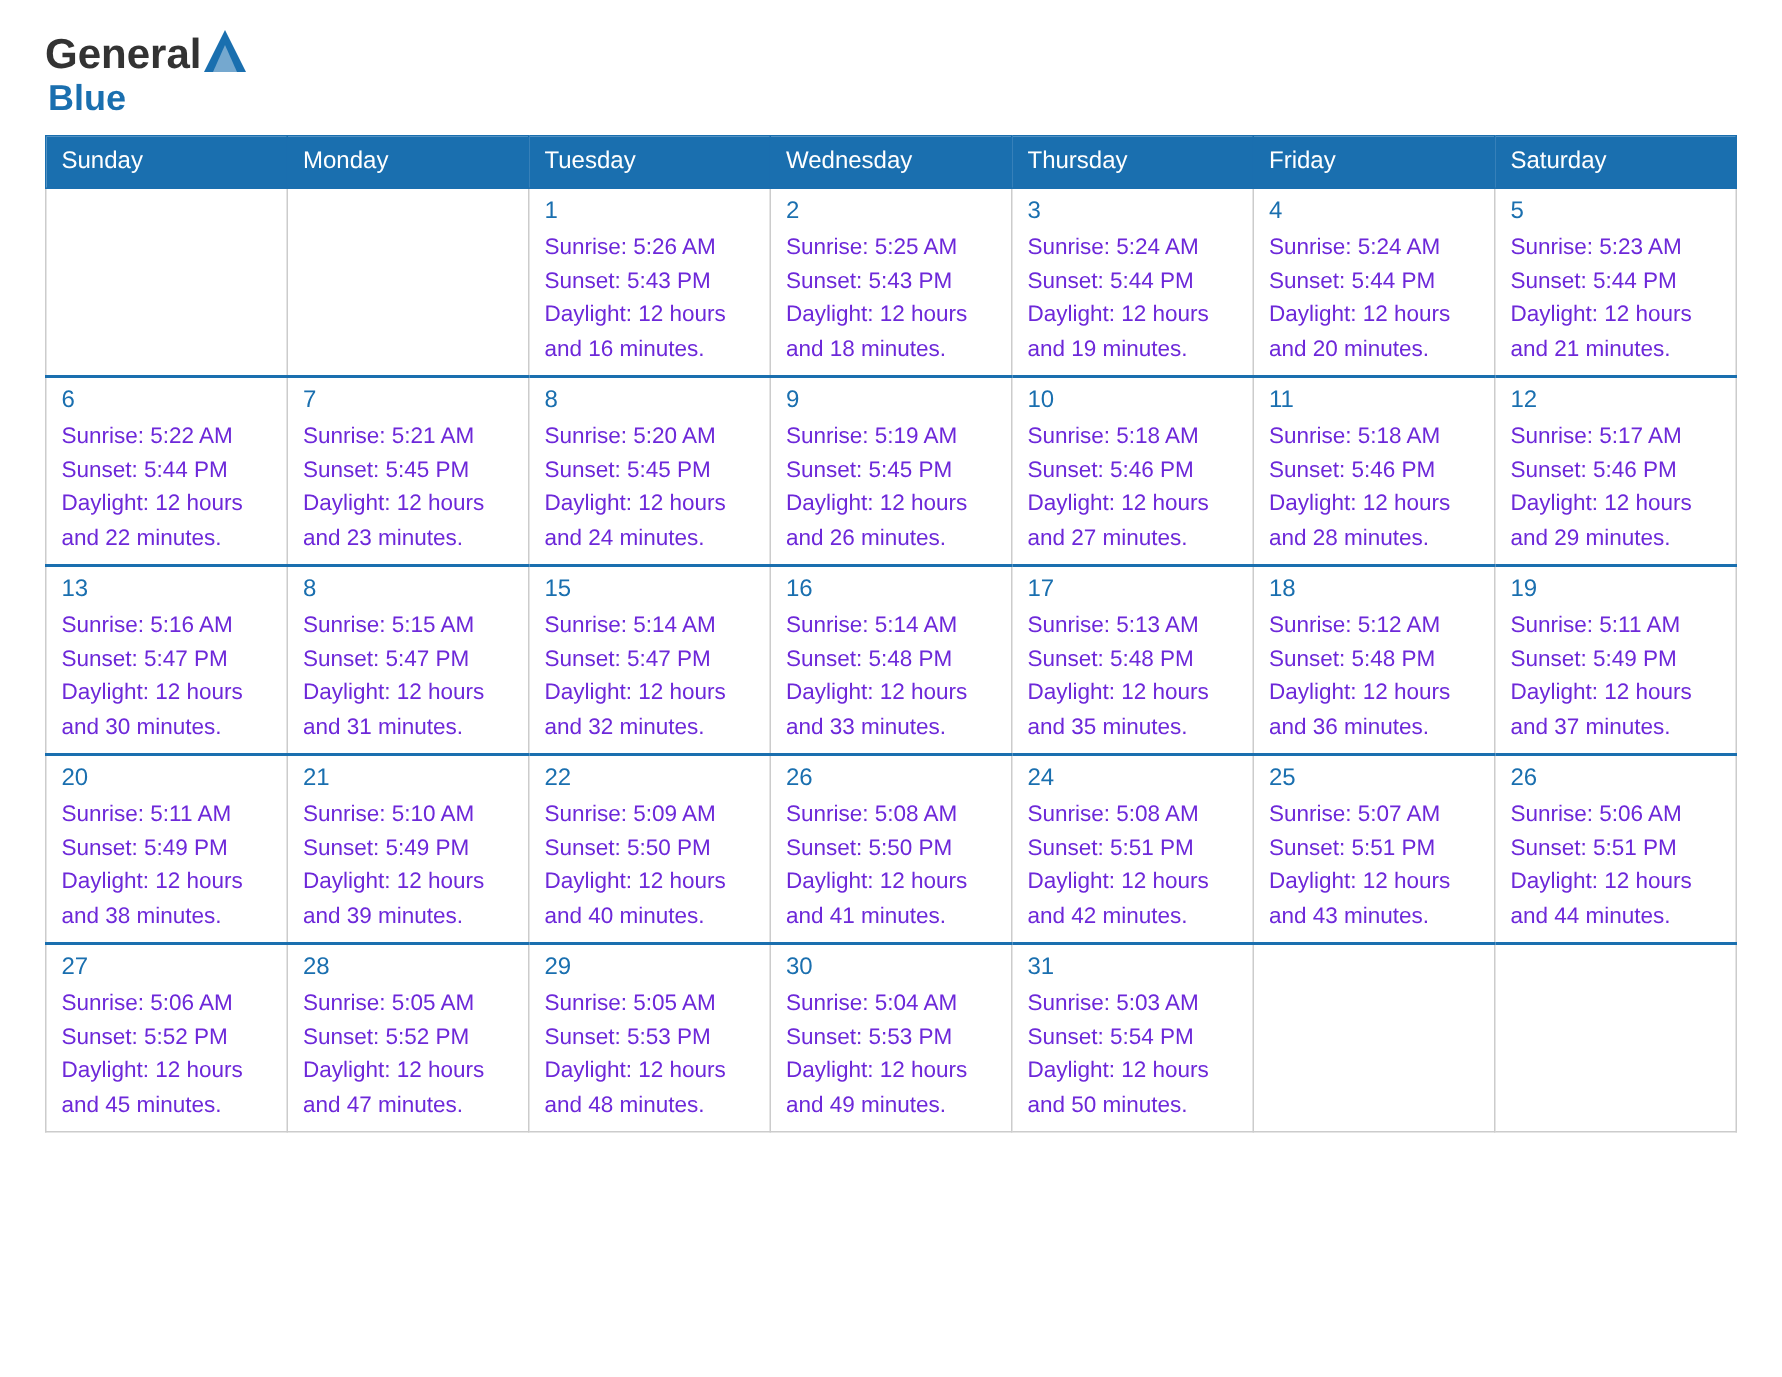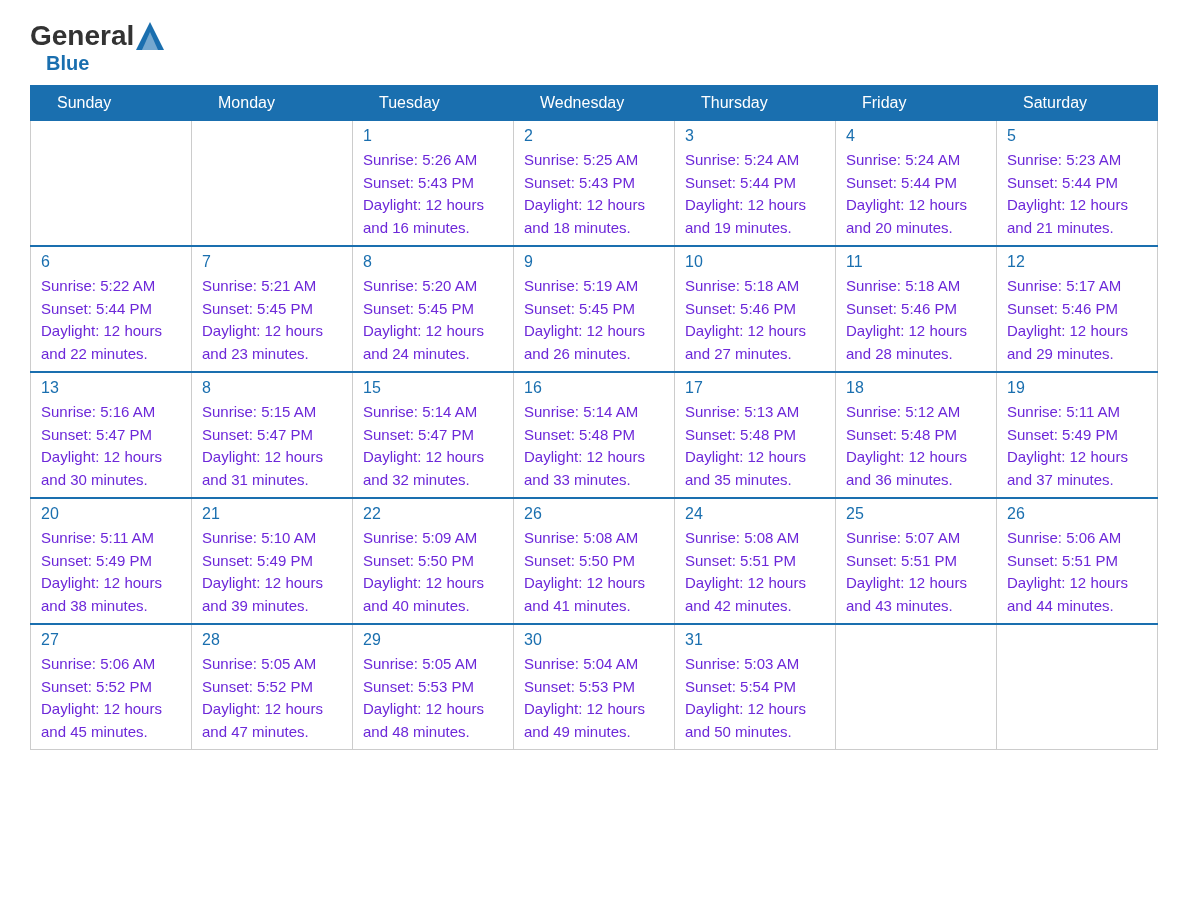--- a/index.html
+++ b/index.html
@@ -26,27 +26,27 @@
       height: 28px;
       margin-left: 2px;
     }
     .logo-wrapper {
       display: flex;
       flex-direction: column;
       align-items: flex-start;
     }
     .logo-line1 {
       display: flex;
-      align-items: center;
+      align-items: flex-start;
     }
     .logo-line2 {
-      font-size: 20px;
+      font-size: 24px;
       font-weight: bold;
       color: #1a6faf;
-      margin-left: 16px;
+      margin-left: 2px;
     }
     .title-section {
       text-align: right;
     }
     .calendar-title {
       font-size: 52px;
       font-weight: normal;
       color: #222;
       line-height: 1.1;
     }
@@ -56,21 +56,21 @@
       margin-top: 4px;
     }
     .calendar-table {
       width: 100%;
       border-collapse: collapse;
       margin-top: 10px;
     }
     .calendar-table th {
       background-color: #1a6faf;
       color: #fff;
-      padding: 8px 26px;
+      padding: 8px 10px;
       text-align: left;
       font-size: 16px;
       font-weight: normal;
       border: 1px solid #1a6faf;
     }
     .calendar-table td {
       vertical-align: top;
       padding: 6px 10px;
       border: 1px solid #ccc;
       width: 14.28%;

